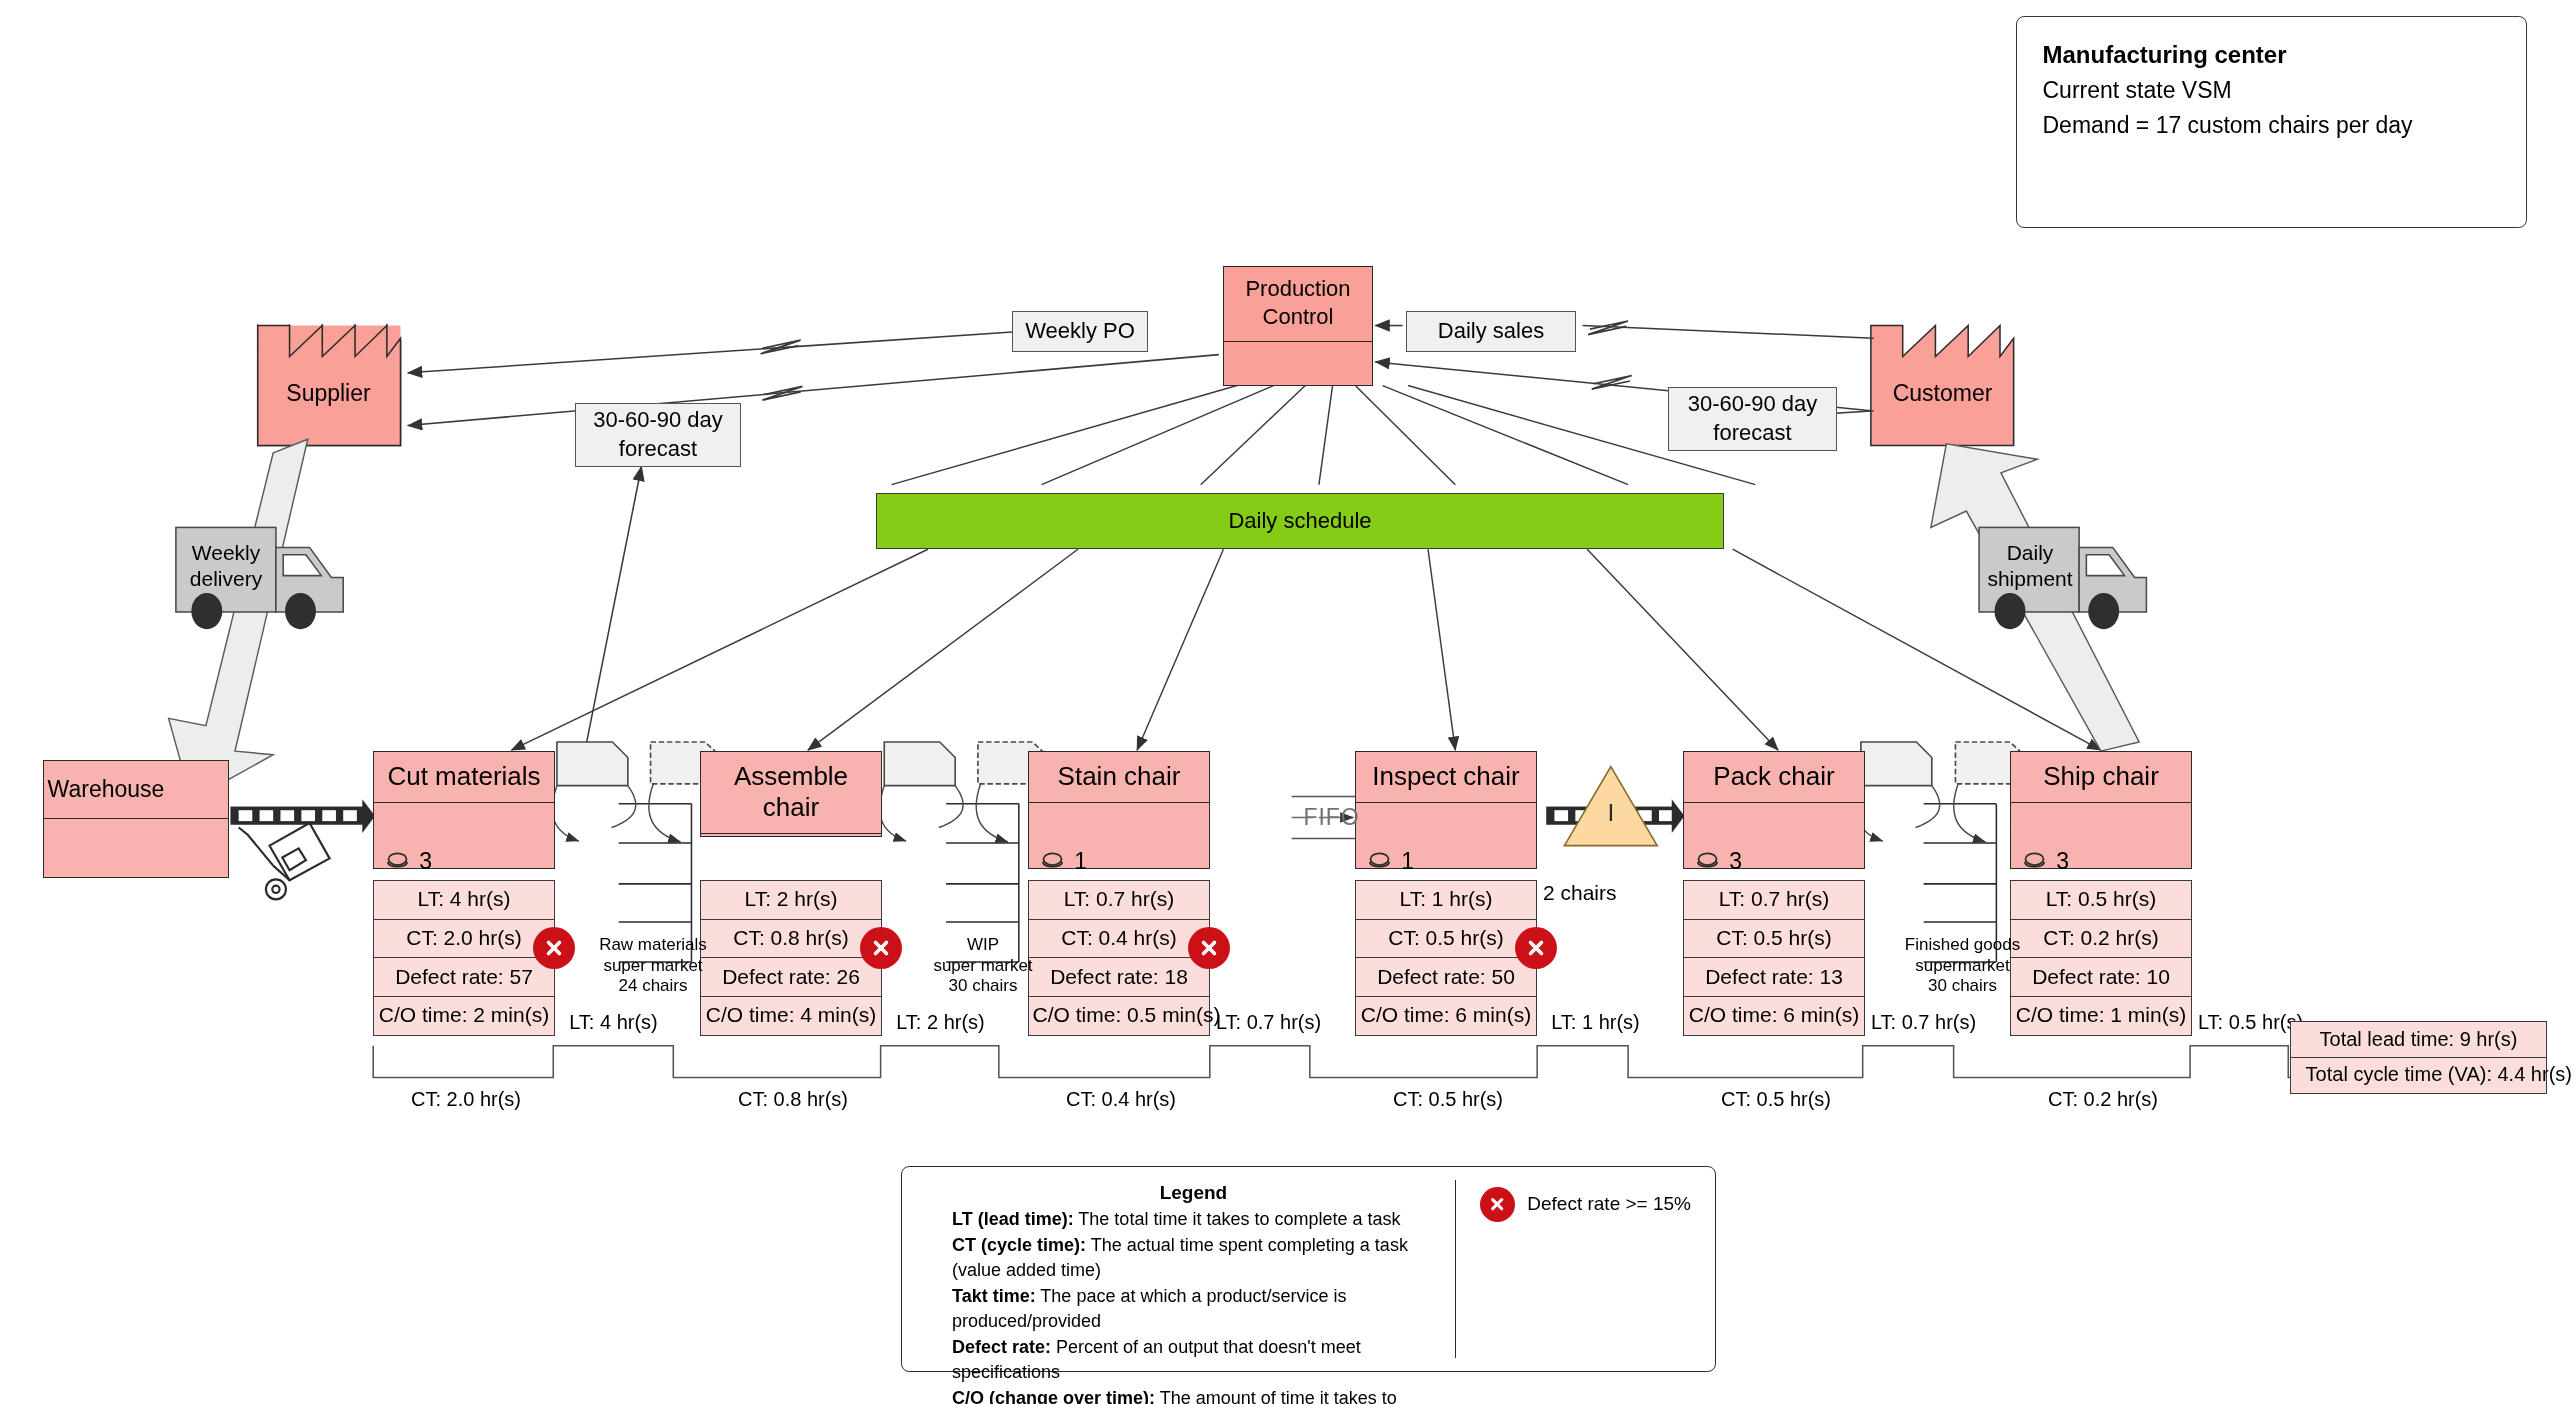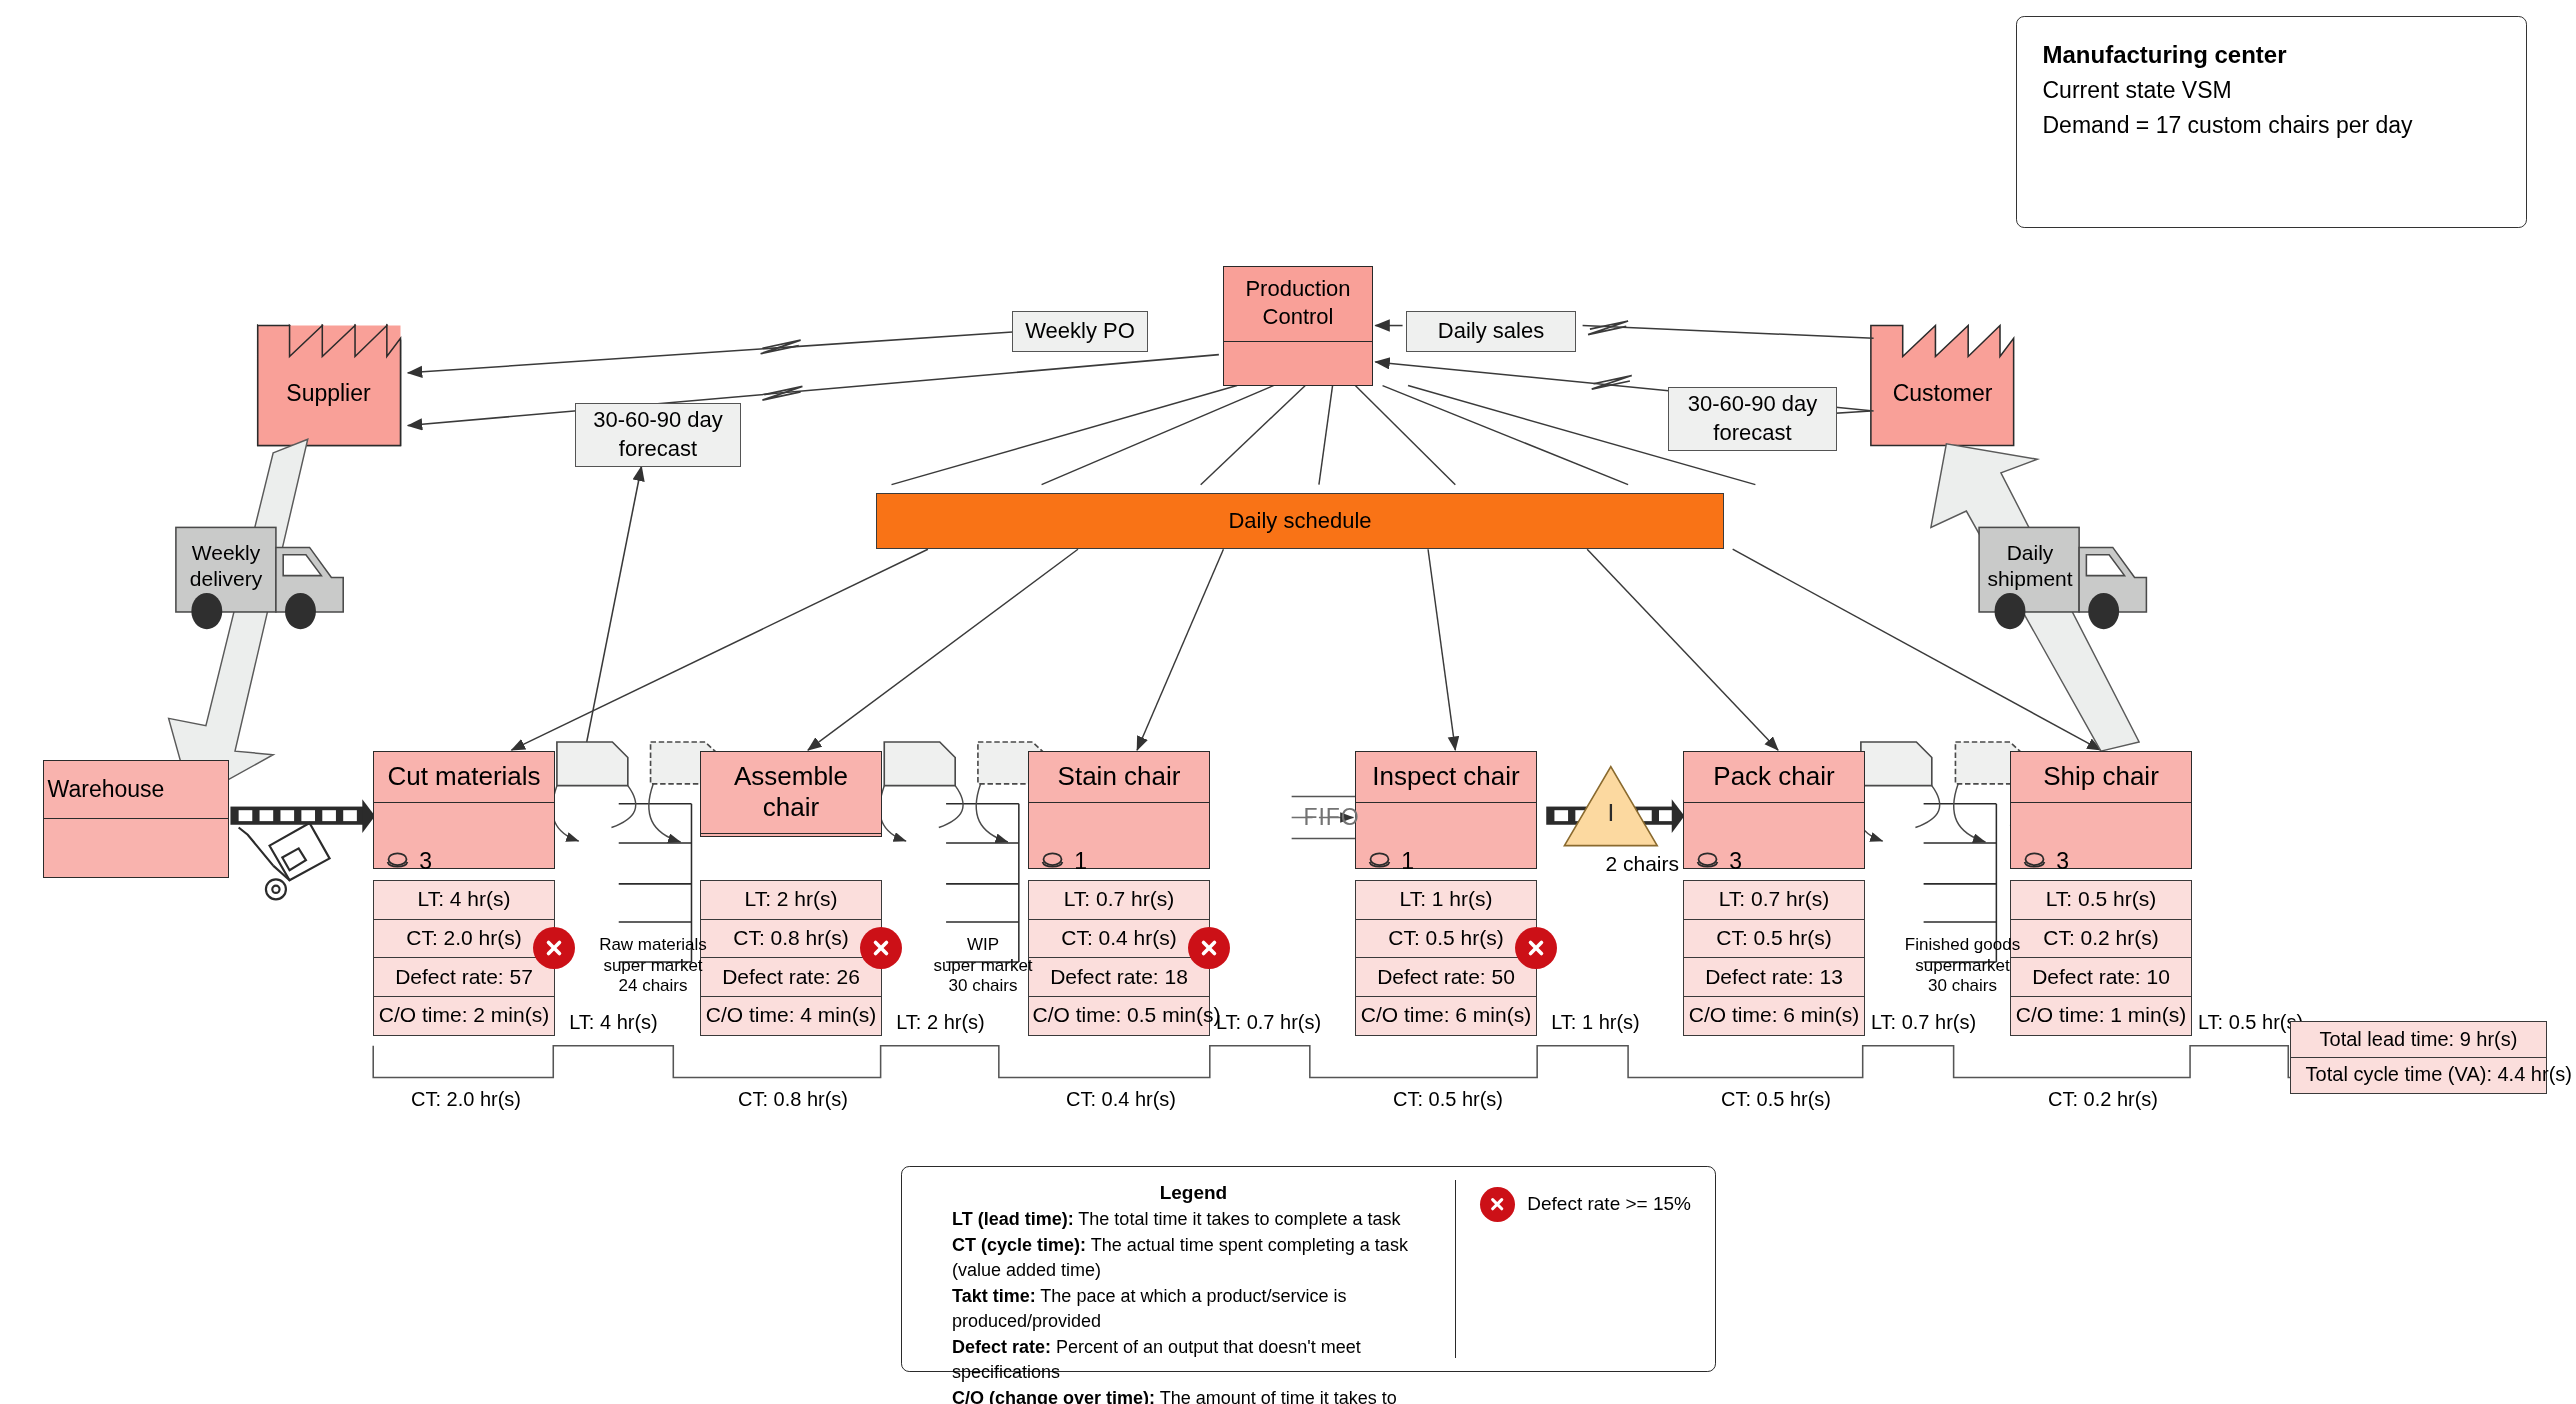--- a/index.html
+++ b/index.html
@@ -39,21 +39,21 @@
   
   .prodctl { border:1.5px solid #292929; background:#f9a098; }
   .prodctl .hdr {
     border-bottom:1.5px solid #292929;
     text-align:center; font-size:22px; line-height:1.28;
     padding:8.2px 3.6px 9px;
   }
 
   
   .schedbar {
-    border:1.5px solid #3b3b3b; background:#f97316;
+    border:1.5px solid #3b3b3b; background:#84cc16;
     display:flex; align-items:center; justify-content:center;
     font-size:22px;
   }
 
   
   .proc { border:1.5px solid #2b2b2b; background:#f9b3ae; }
   .proc .phdr {
     border-bottom:1.5px solid #2b2b2b;
     text-align:center; font-size:26px; padding:9px 3.6px 10px;
   }
@@ -91,21 +91,21 @@
   .defect-badge svg { display:block; }
 
   
   .smcap {
     position:absolute; text-align:center;
     font-size:17px; line-height:1.22; white-space:nowrap;
   }
 
   
   .invcap {
-    position:absolute; text-align:right; font-size:21px; white-space:nowrap;
+    position:absolute; text-align:left; font-size:21px; white-space:nowrap;margin-top:29px;
   }
 
   
   .fifo-lbl {
     position:absolute; font-size:23px; color:#737373; letter-spacing:0.9px;
   }
 
   
   .trucklbl {
     position:absolute; text-align:center; font-size:21px; line-height:1.25;

